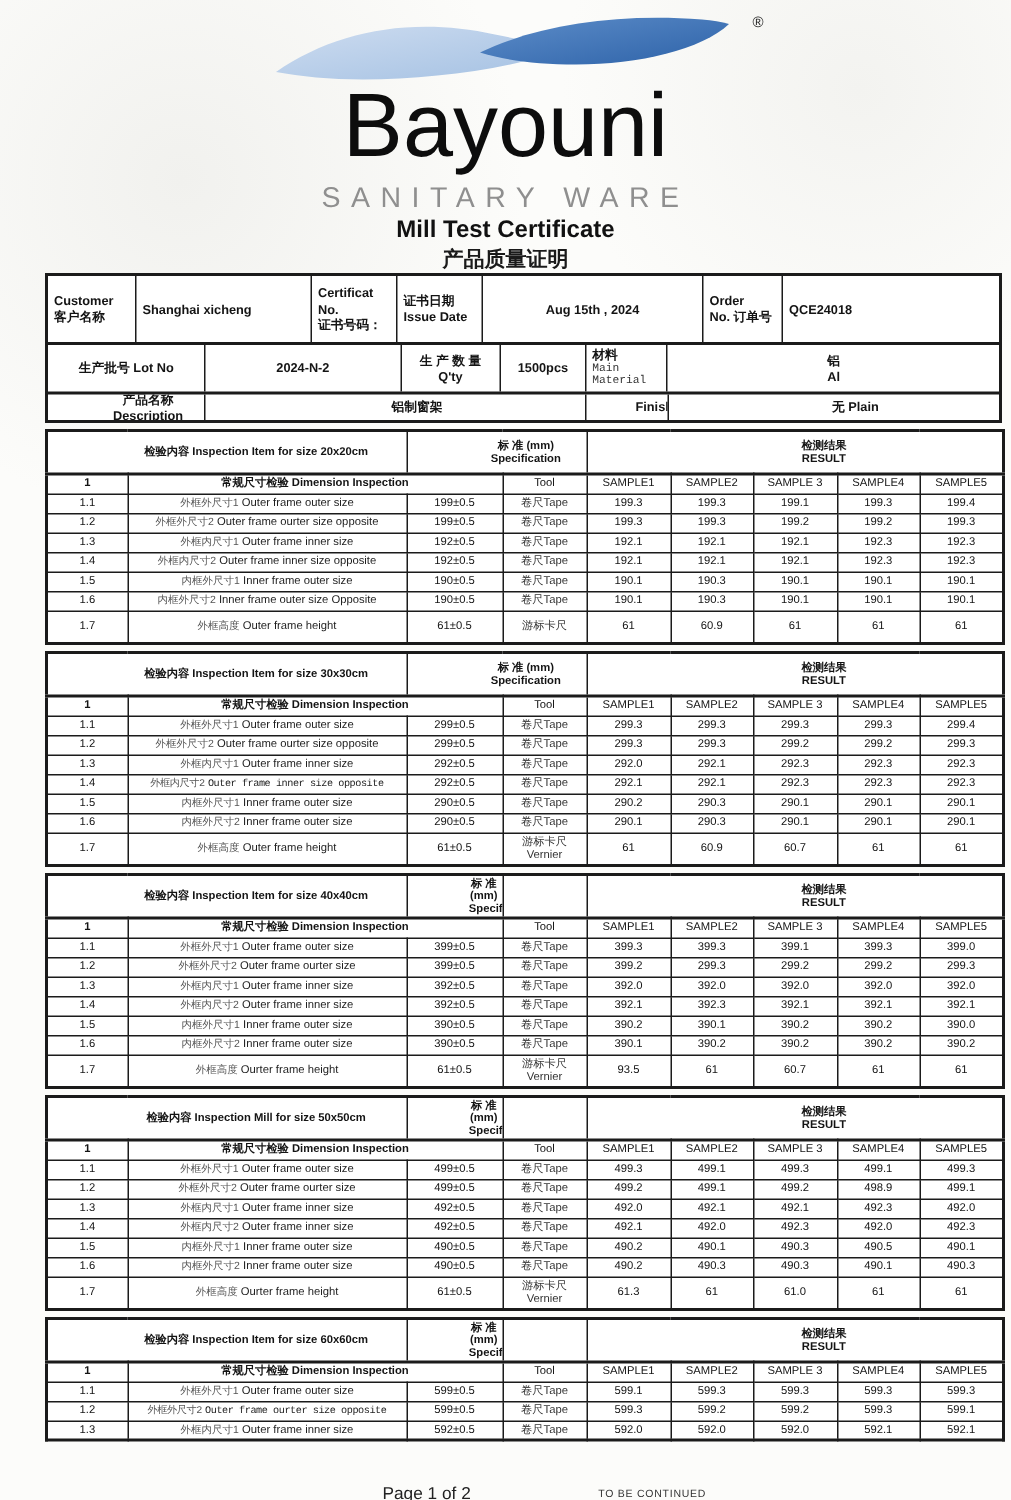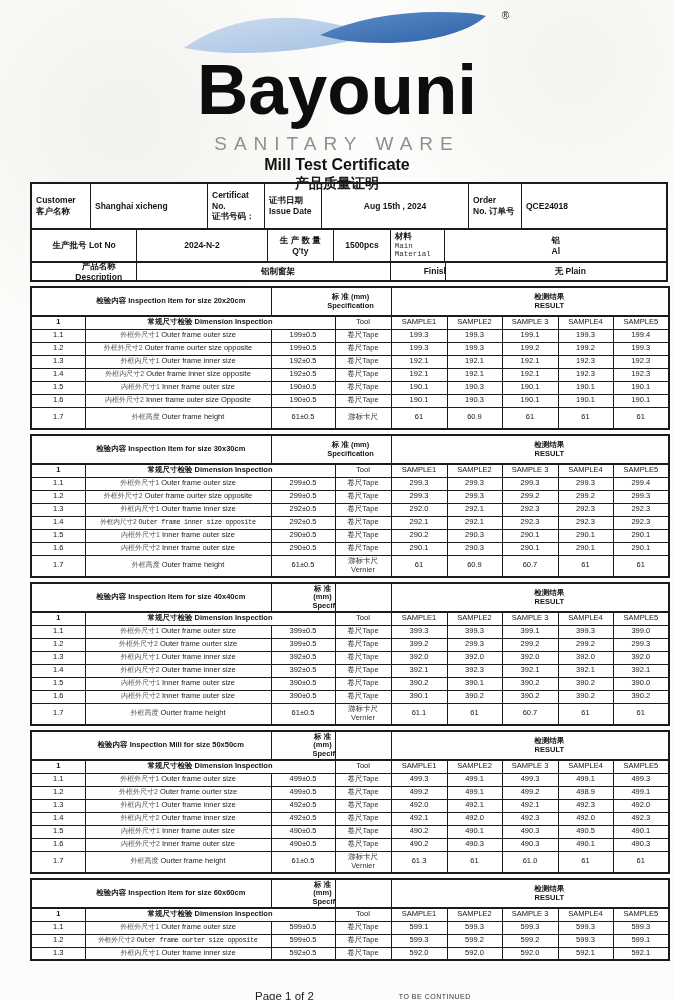--- a/index.html
+++ b/index.html
@@ -11,21 +11,21 @@
                      radial-gradient(circle at 85% 6%, #f3f3f0 0%, rgba(243,243,240,0) 18%);
     font-family:"Liberation Sans", sans-serif;color:#141414;overflow:hidden;
   }
   .sheet{margin:0 30px;width:638px;}
 
   
   .logo-block{height:182px;text-align:center;padding-top:8px;box-sizing:border-box;}
   .wave-wrap{position:relative;width:340px;margin:0 auto;height:58px;}
   .wave-wrap svg{display:block;margin:0 auto;}
   .reg-mark{position:absolute;right:-2px;top:2px;font-size:10px;color:#222;}
-  .brand{font-size:71px;font-weight:bold;letter-spacing:0px;line-height:1;margin-top:-12px;color:#0d0d0d;}
+  .brand{font-size:60px;font-weight:normal;letter-spacing:0px;line-height:1;margin-top:-12px;color:#0d0d0d;}
   .tagline{font-size:19px;color:#8f8f8f;letter-spacing:7px;margin-top:8px;font-weight:400;}
   .doc-title{font-size:16px;font-weight:bold;margin-top:1px;color:#111;}
   .doc-title-cn{font-size:14px;font-weight:bold;margin-top:1px;color:#1a1a1a;}
 
   
   .info-block{border:2px solid #1b1b1b;background:#fff;}
   .info-row{display:flex;}
   .info-row + .info-row{border-top:2px solid #1b1b1b;}
   .icell{border-left:1px solid #1b1b1b;box-sizing:border-box;display:flex;flex-direction:column;justify-content:center;
          padding:1px 4px;font-size:8.5px;font-weight:bold;line-height:1.25;overflow:hidden;}
@@ -539,21 +539,21 @@
 
   <tr class="data-row tall">
     <td class="row-no">1.7</td>
     <td class="item-label">
       <span class="lbl-cn">外框高度</span>
       <span class="lbl-en">Ourter frame height</span>
     </td>
     <td class="spec-val">61±0.5</td>
     <td class="tool-val">游标卡尺
 Vernier</td>
-    <td class="sample-val">61.1</td>
+    <td class="sample-val">93.5</td>
     <td class="sample-val">61</td>
     <td class="sample-val">60.7</td>
     <td class="sample-val">61</td>
     <td class="sample-val">61</td>
   </tr>
 </tbody>
   </table>
 
   <div class="section-gap"></div>
   <table class="section-table">

